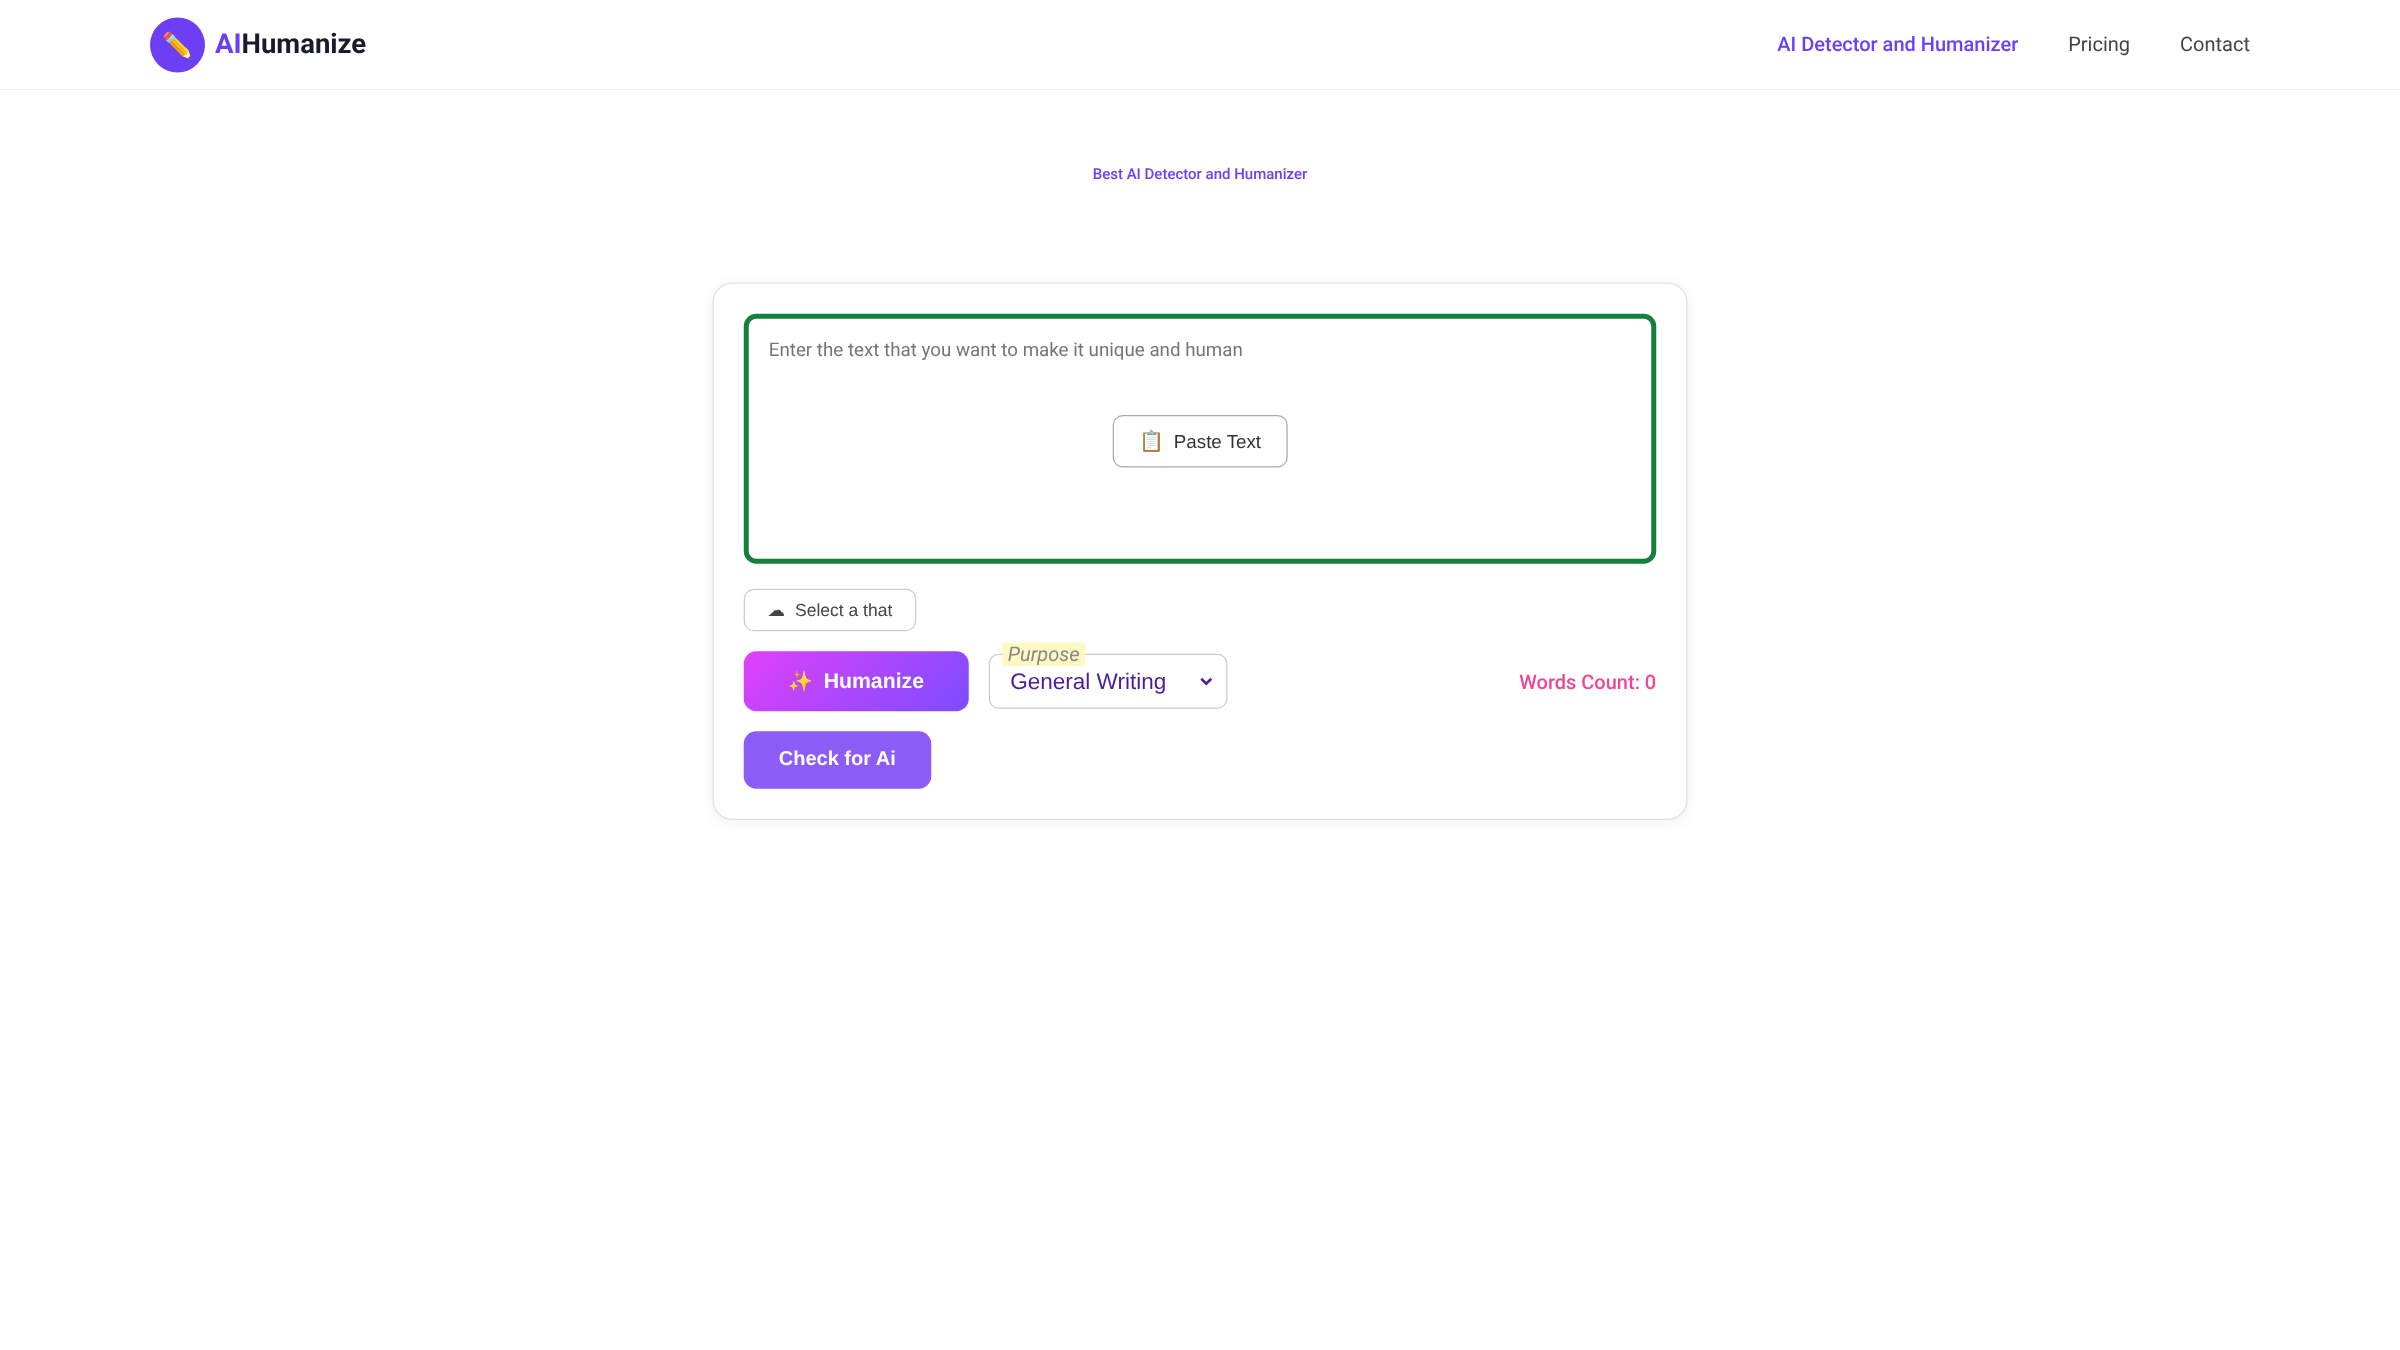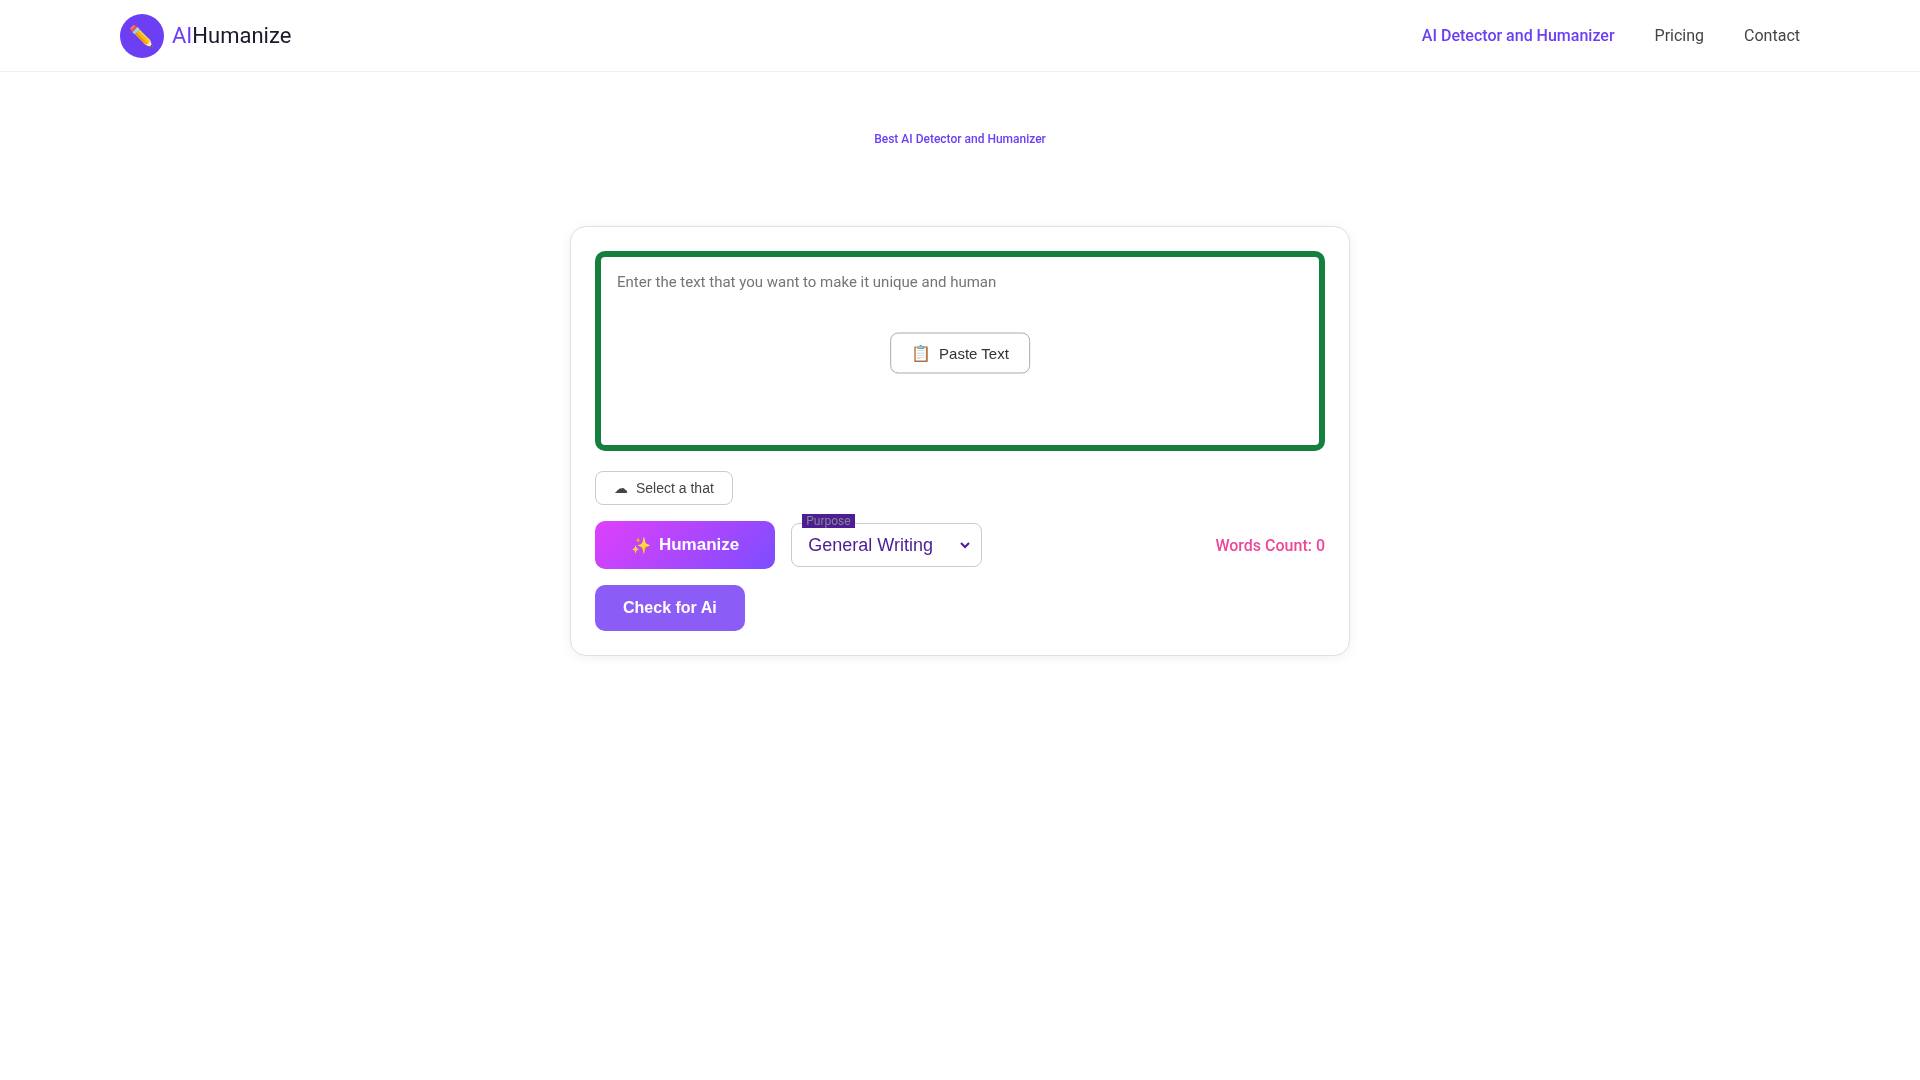--- a/index.html
+++ b/index.html
@@ -39,21 +39,21 @@
       border-radius: 50%;
       display: flex;
       align-items: center;
       justify-content: center;
       color: white;
       font-size: 20px;
     }
 
     .logo-text {
       font-size: 22px;
-      font-weight: 400;
+      font-weight: 700;
       color: #1a1a2e;
     }
 
     .logo-text span {
       color: #6c3ef4;
     }
 
     .nav-links {
       display: flex;
       align-items: center;
@@ -127,21 +127,21 @@
     }
 
     .text-area-wrapper {
       position: relative;
       margin-bottom: 16px;
     }
 
     .text-input {
       width: 100%;
       height: 200px;
-      border: 6px solid #15803d;
+      border: 4px solid #15803d;
       border-radius: 10px;
       padding: 16px;
       font-size: 15px;
       color: #888;
       resize: none;
       outline: none;
       font-family: inherit;
     }
 
     .paste-btn {
@@ -216,24 +216,25 @@
       position: relative;
       border: 1.5px solid #ccc;
       border-radius: 8px;
       padding: 4px 8px;
     }
 
     .purpose-label {
       position: absolute;
       top: -10px;
       left: 10px;
-      background: #4c1d95;
-      font-size: 12px;
+      background: #fef9c3;
+      font-size: 16px;
       color: #888;
       padding: 0 4px;
+      font-style: italic;
     }
 
     .purpose-select {
       border: none;
       outline: none;
       font-size: 18px;
       color: #4c1d95;
       background: transparent;
       padding: 6px 24px 6px 4px;
       appearance: auto;

